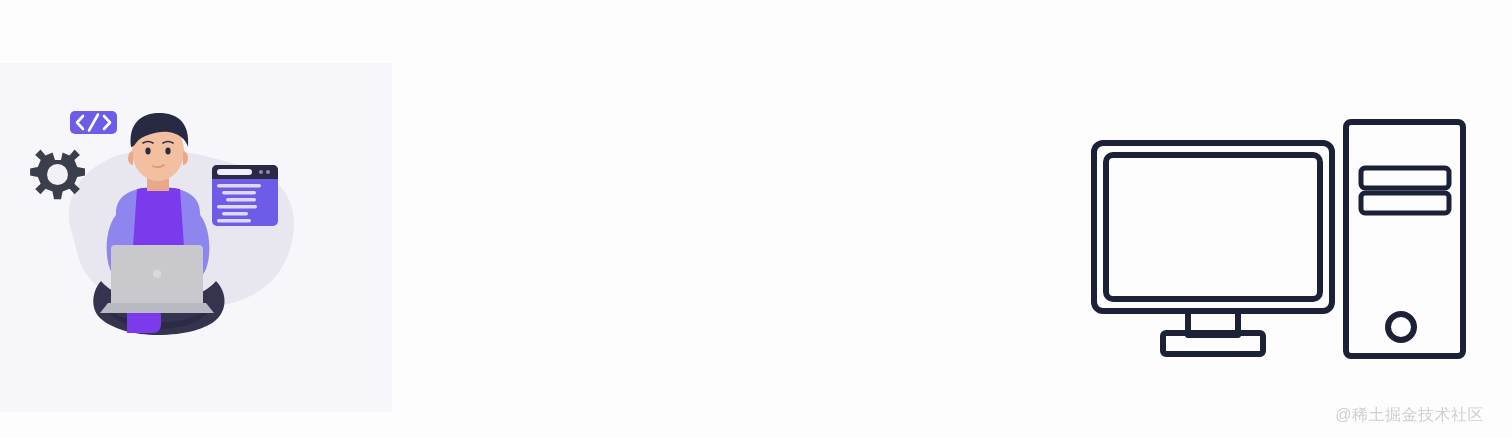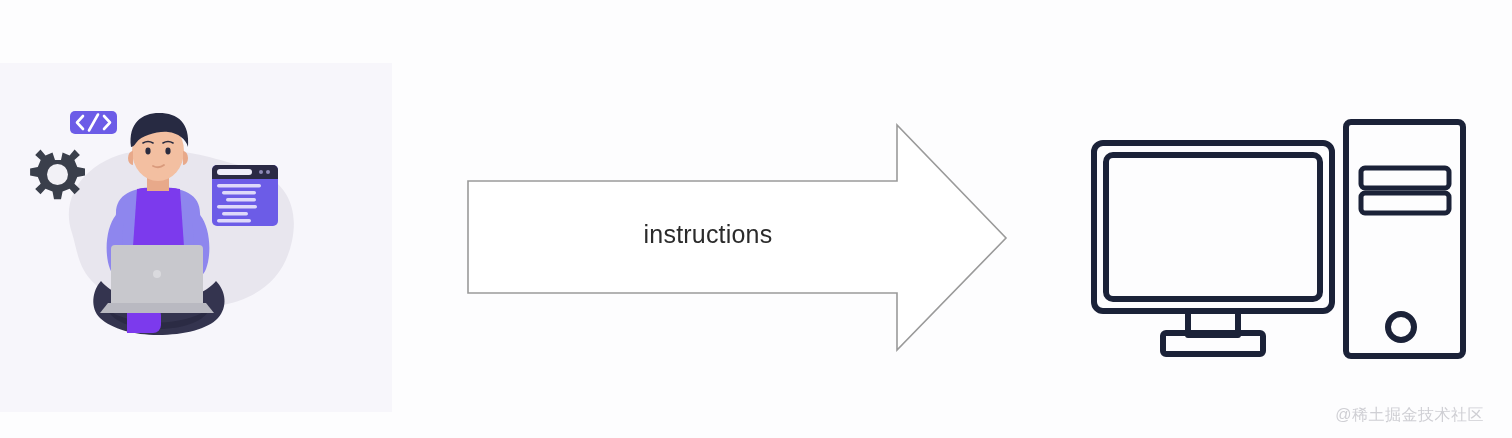--- a/index.html
+++ b/index.html
@@ -162,26 +162,20 @@
 
         <g>
           <path d="M108 240 L206 240 L214 250 L100 250 Z" fill="#b9b9c1"></path>
           <path d="M115 182 h84 a4 4 0 0 1 4 4 v54 h-92 v-54 a4 4 0 0 1 4 -4 z" fill="#c8c8cd"></path>
           <circle cx="157" cy="211" r="4" fill="#dadade"></circle>
         </g>
       </g>
     </svg>
   </div>
 
-  <div id="arrow-group">
-    <svg width="556" height="250" viewBox="0 0 556 250">
-      <polygon points="8,69 437,69 437,13 546,126 437,238 437,181 8,181" fill="#ffffff" stroke="#9a9a9a" stroke-width="1.6" stroke-linejoin="miter"></polygon>
-    </svg>
-    <div id="arrow-label">instructions</div>
-  </div>
 
   <div id="computer-group">
     <svg width="400" height="260" viewBox="0 0 400 260">
       <g fill="none" stroke="#1b2238" stroke-width="6" stroke-linejoin="round" stroke-linecap="round">
 
         <rect x="19" y="33" width="238" height="168" rx="9"></rect>
 
         <rect x="31" y="45" width="214" height="144" rx="7" fill="#fdfdfe"></rect>
 
         <path d="M113 201 h50 v24 h-50 z"></path>

